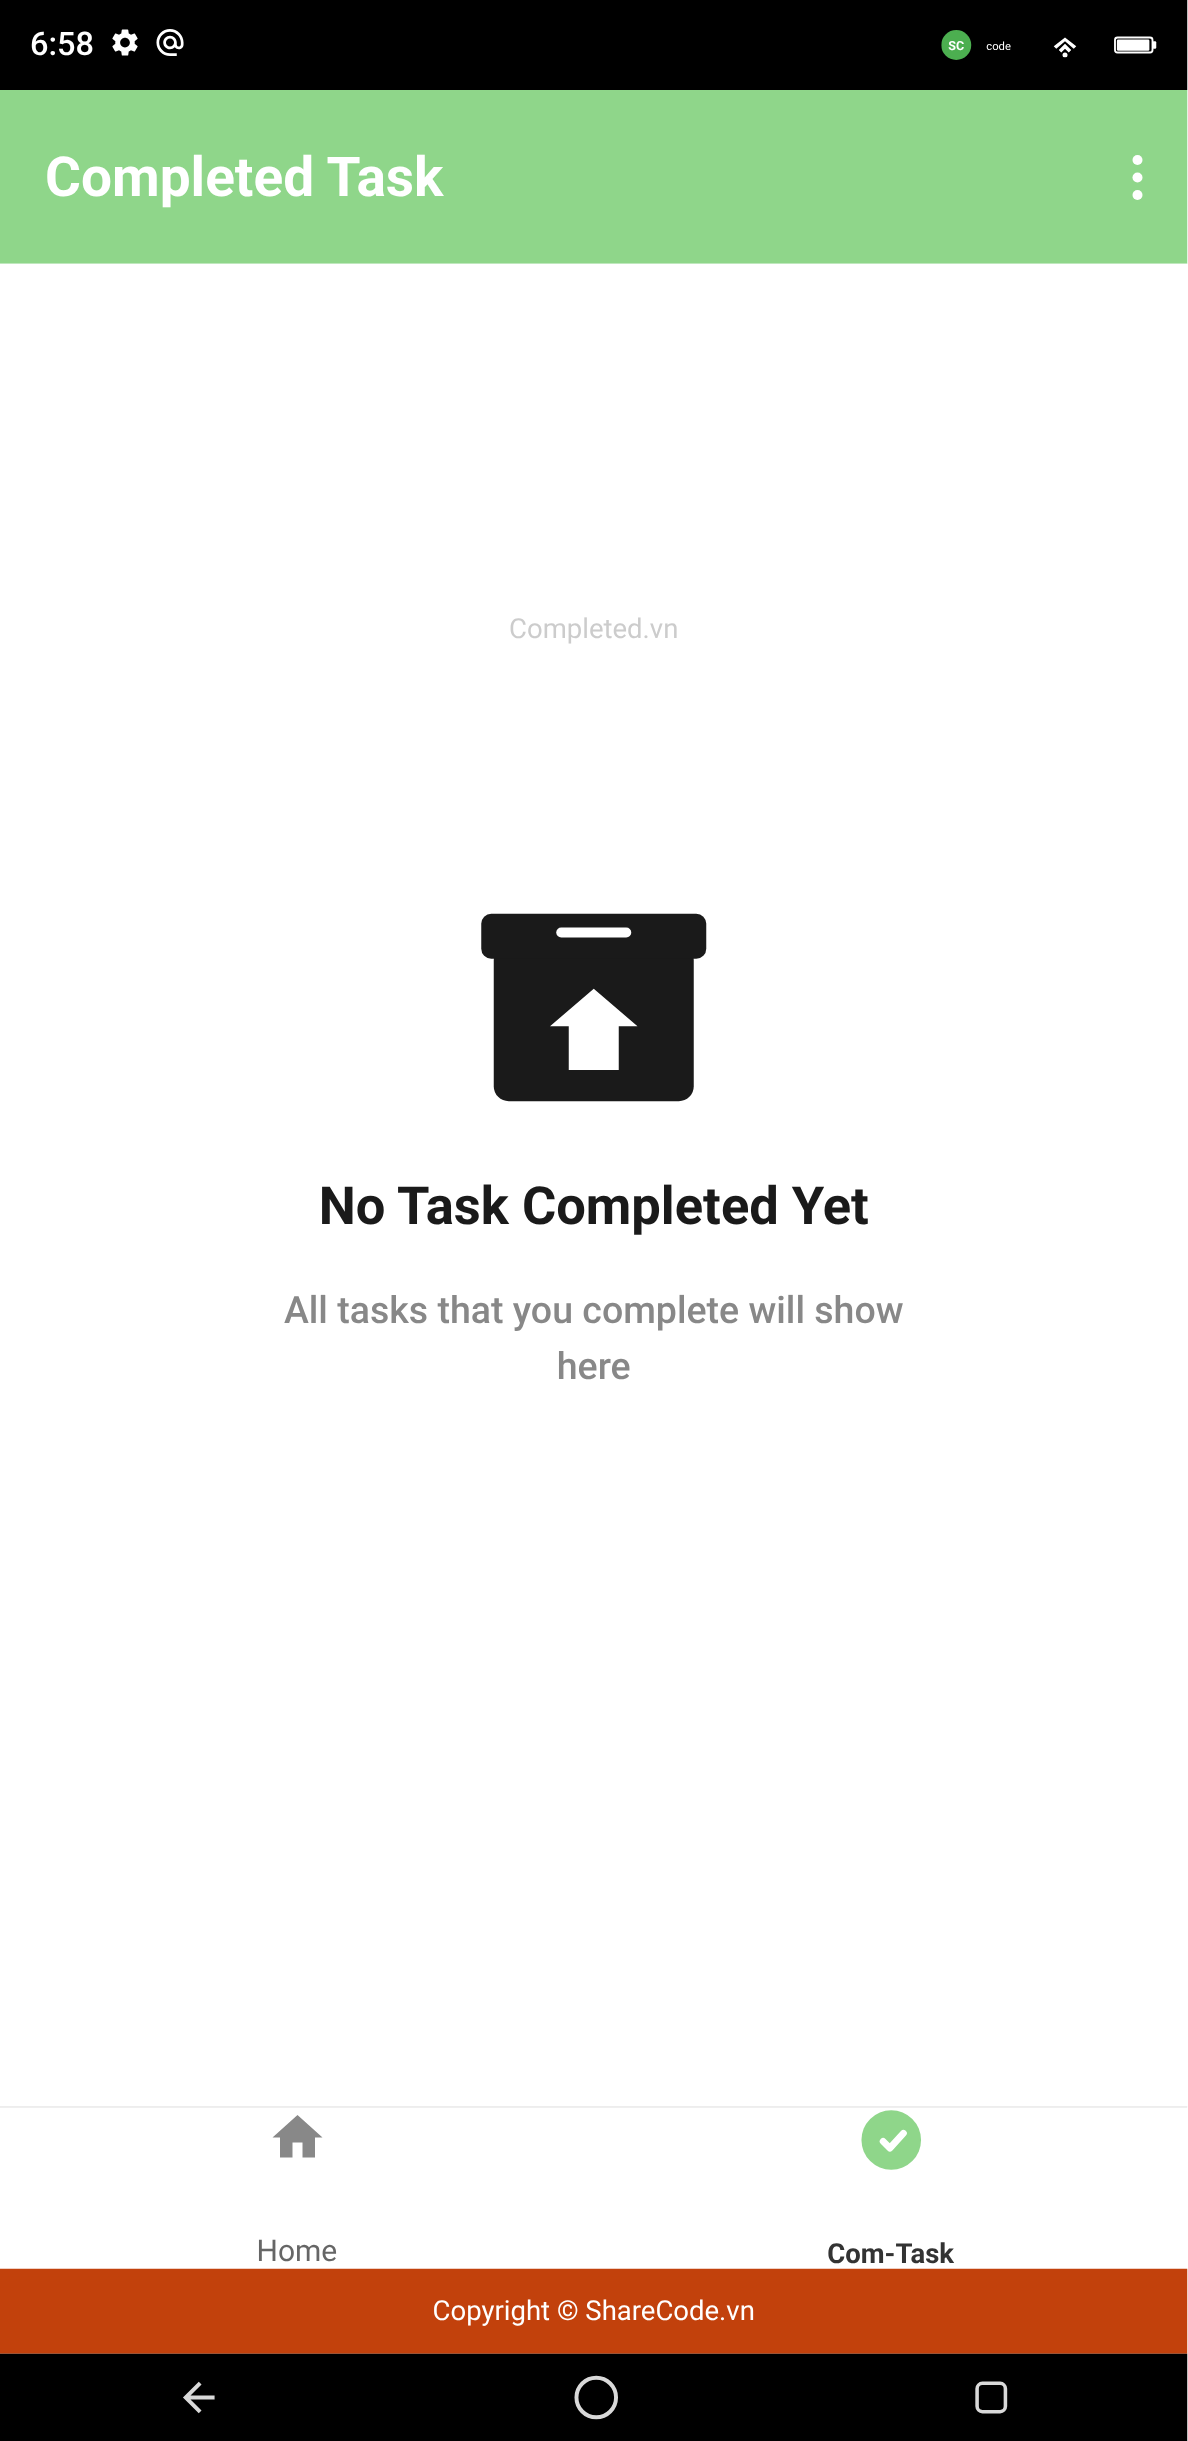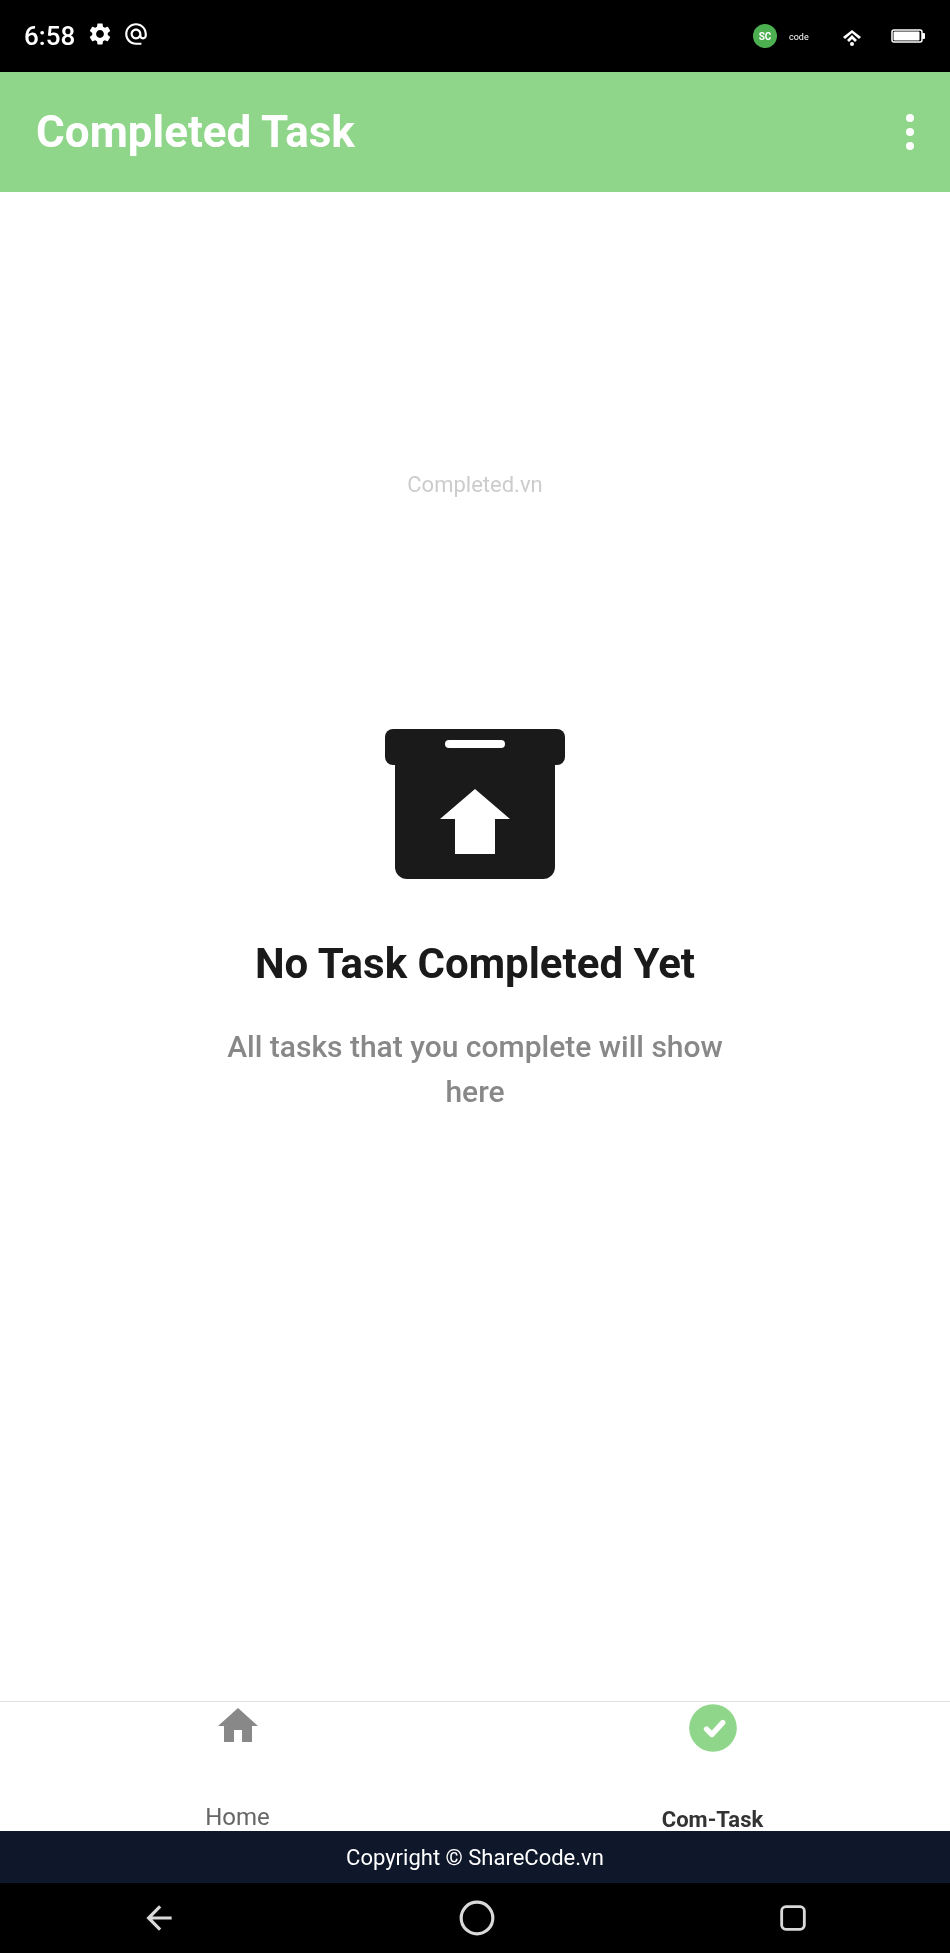--- a/index.html
+++ b/index.html
@@ -50,21 +50,21 @@
 
     .status-bar-right {
       display: flex;
       align-items: center;
       gap: 24px;
     }
 
     
     .app-bar {
       background: #8FD68A;
-      height: 120px;
+      height: 139px;
       display: flex;
       align-items: center;
       justify-content: space-between;
       padding: 0 36px;
       flex-shrink: 0;
     }
 
     .app-bar-title {
       font-size: 44px;
       font-weight: 700;
@@ -168,22 +168,22 @@
       margin-top: 41px;
     }
 
     .nav-item-label.active {
       color: #333333;
       font-weight: 600;
     }
 
     
     .footer {
-      background: #0f172a;
-      height: 52px;
+      background: #c2410c;
+      height: 68px;
       display: flex;
       align-items: center;
       justify-content: center;
       flex-shrink: 0;
     }
 
     .footer-text {
       color: #ffffff;
       font-size: 22px;
       font-weight: 400;

